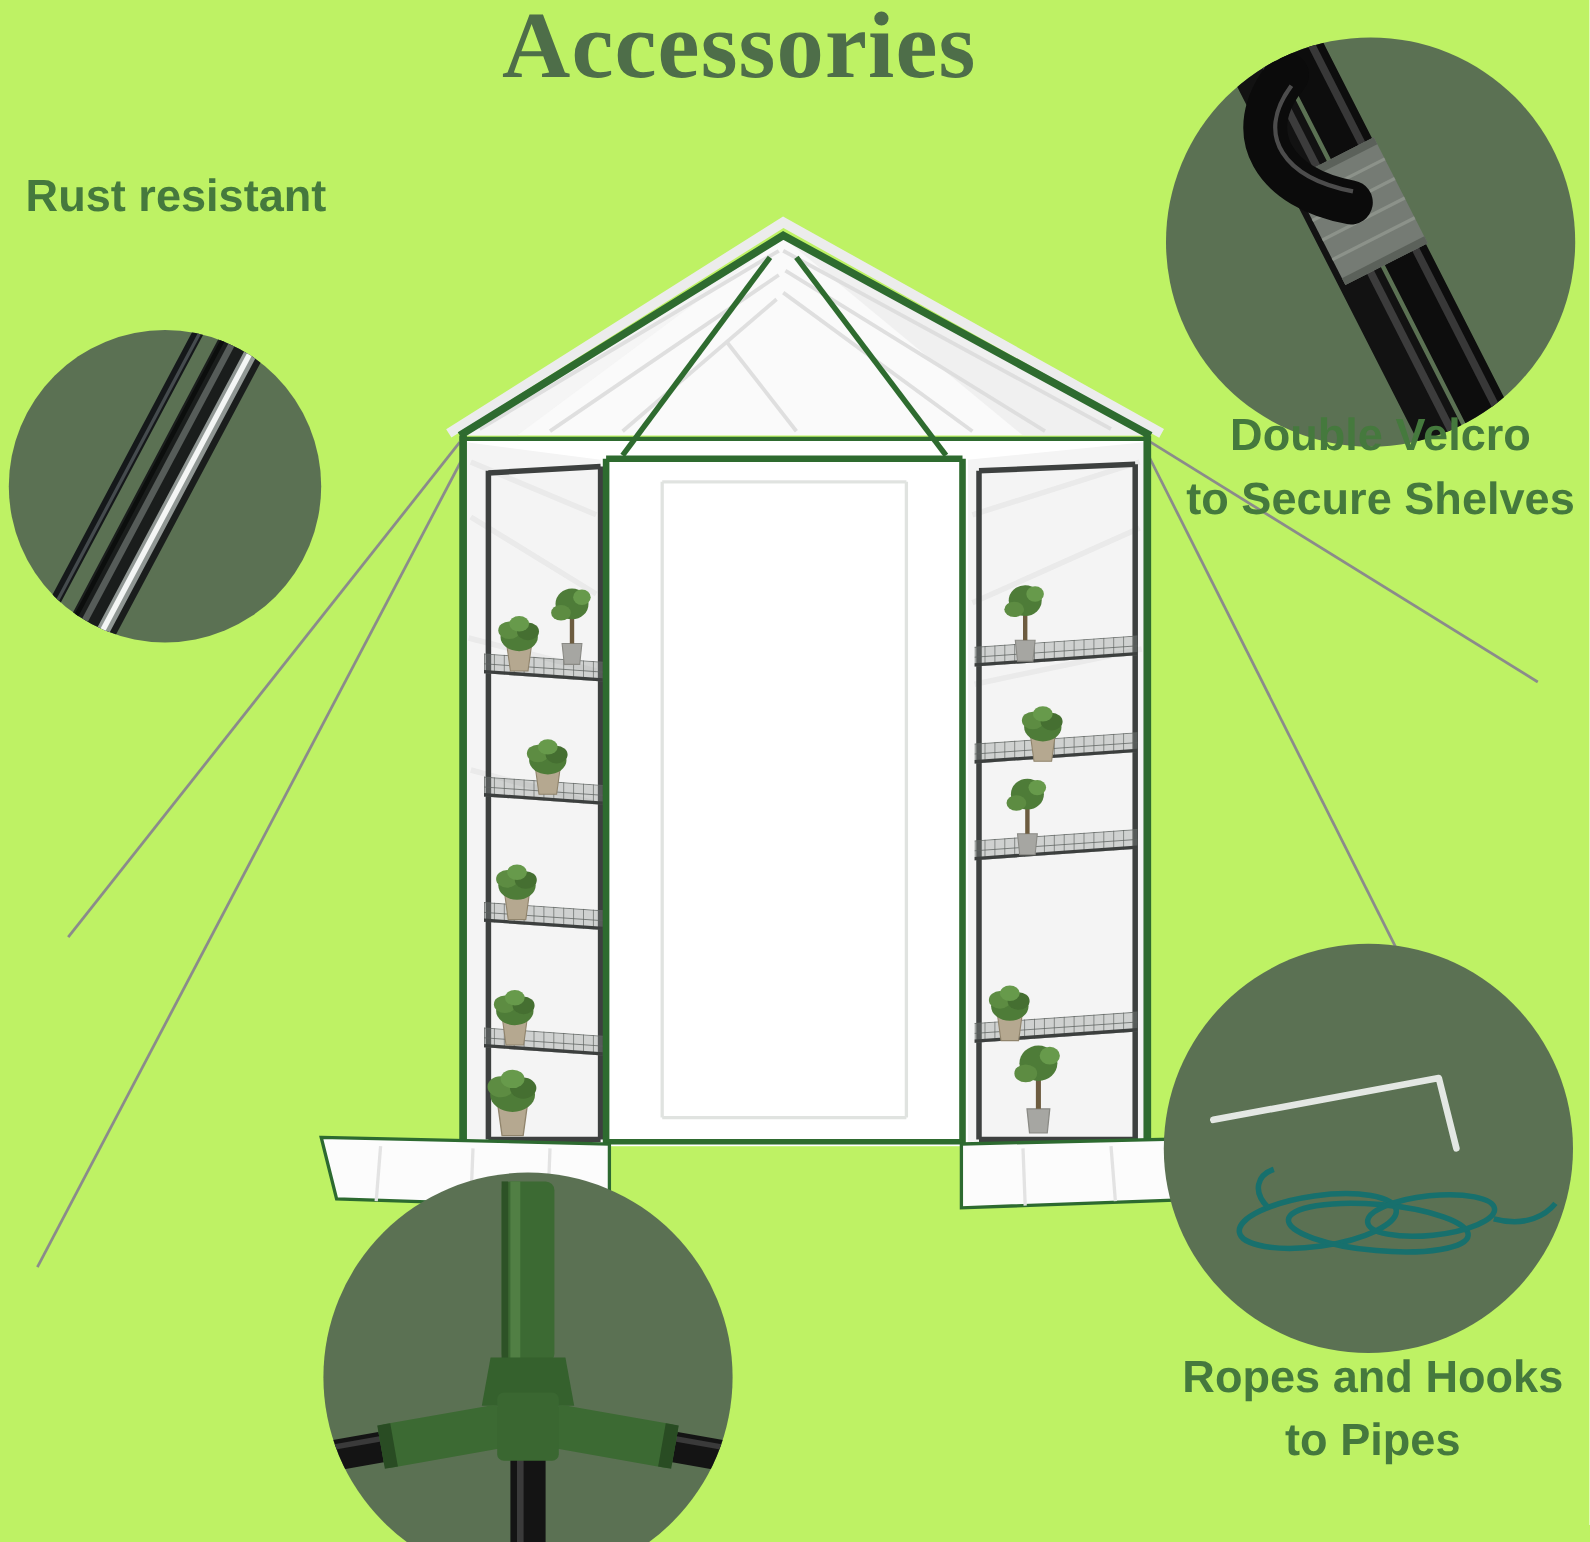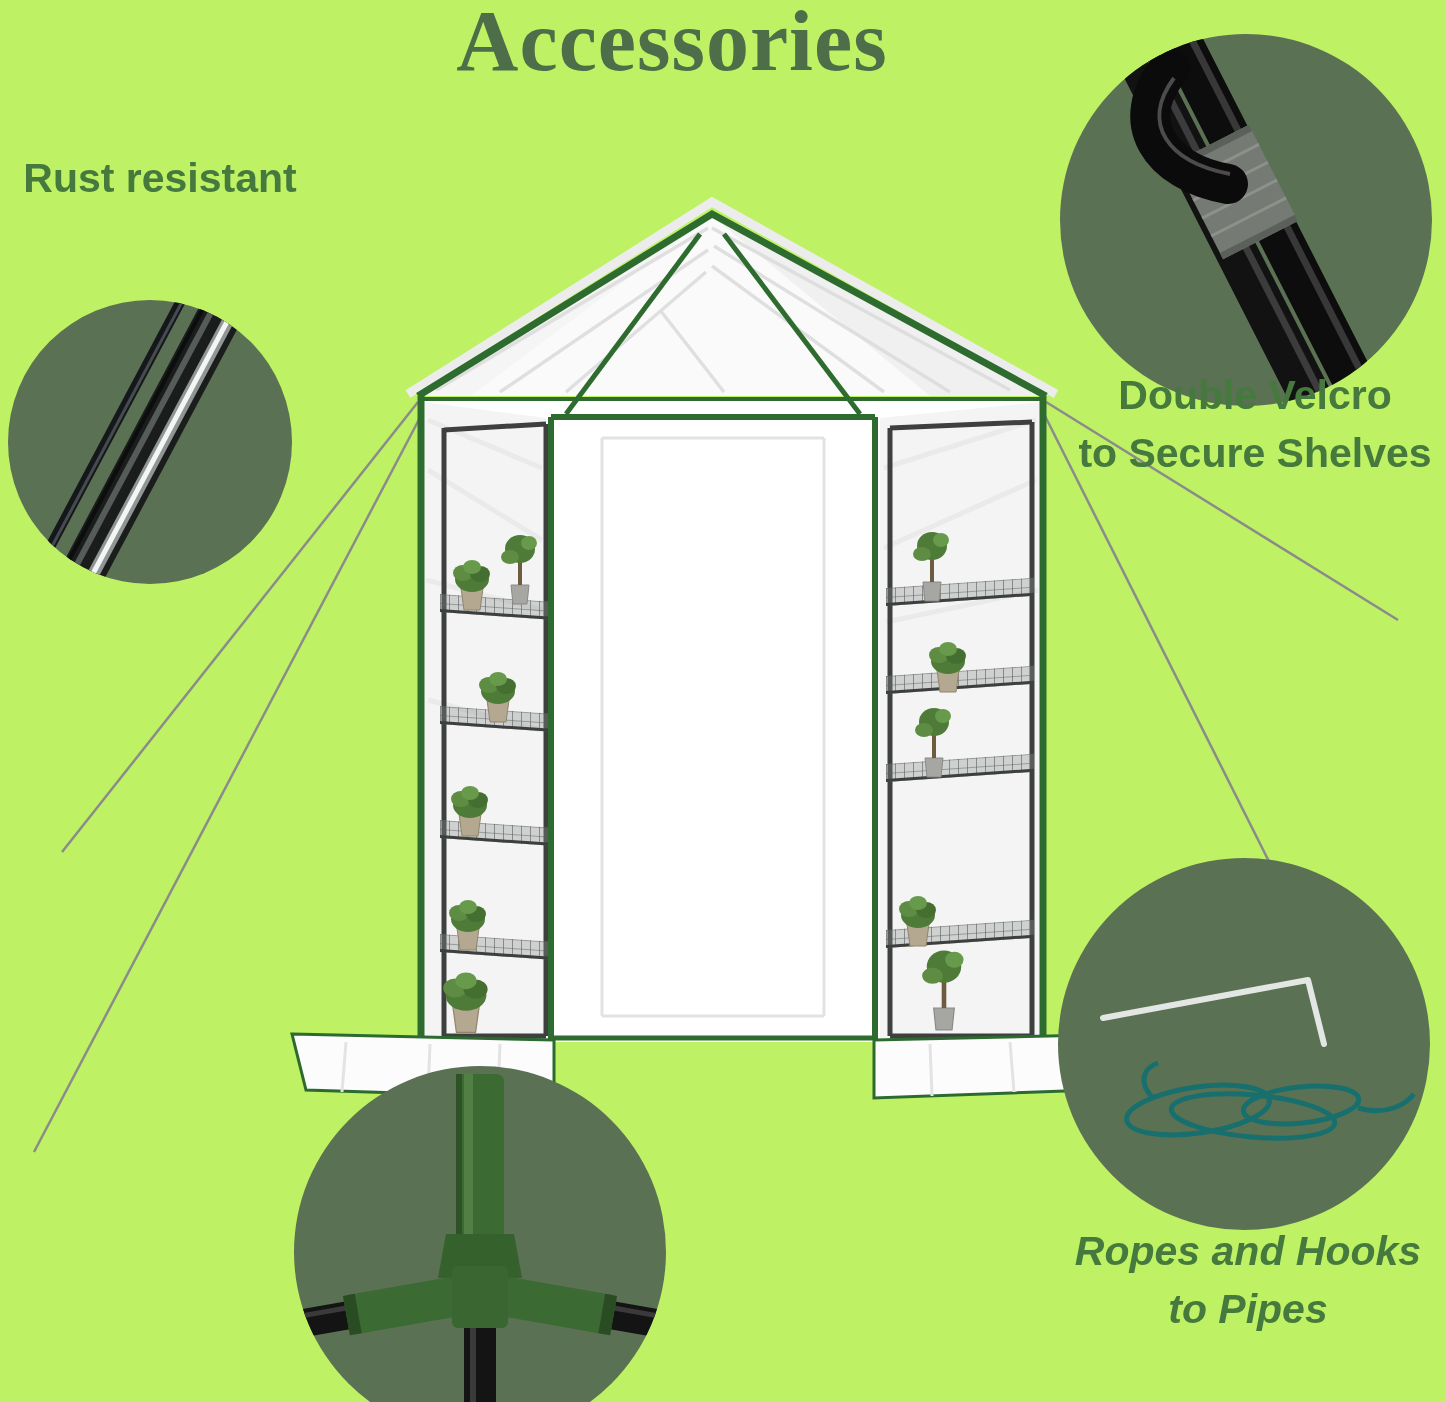--- a/index.html
+++ b/index.html
@@ -13,21 +13,21 @@
   .inset svg{display:block;}
   .inset-steel{left:8px;top:300px;width:284px;height:284px;}
   .inset-velcro{left:1060px;top:34px;width:372px;height:372px;}
   .inset-hardware{left:294px;top:1066px;width:372px;height:372px;}
   .inset-ropes{left:1058px;top:858px;width:372px;height:372px;}
   .label{position:absolute;text-align:center;color:#45793d;font-size:41px;font-weight:600;line-height:1.42;}
   .label span{display:block;}
   .label-steel{left:4px;top:132px;width:312px;margin-top:17px;}
   .label-velcro{left:1072px;top:366px;width:366px;}
   .label-hardware{left:0px;top:1186px;width:286px;}
-  .label-ropes{left:1058px;top:1222px;width:380px;font-style:italic;}
+  .label-ropes{left:1058px;top:1222px;width:380px;}
 </style>
 </head>
 <body>
 
 <div id="canvas">
 
   <h1 class="title">Accessories</h1>
 
   <svg class="scene" width="1445" height="1402" viewBox="0 0 1445 1402" aria-hidden="true">
     <defs>

